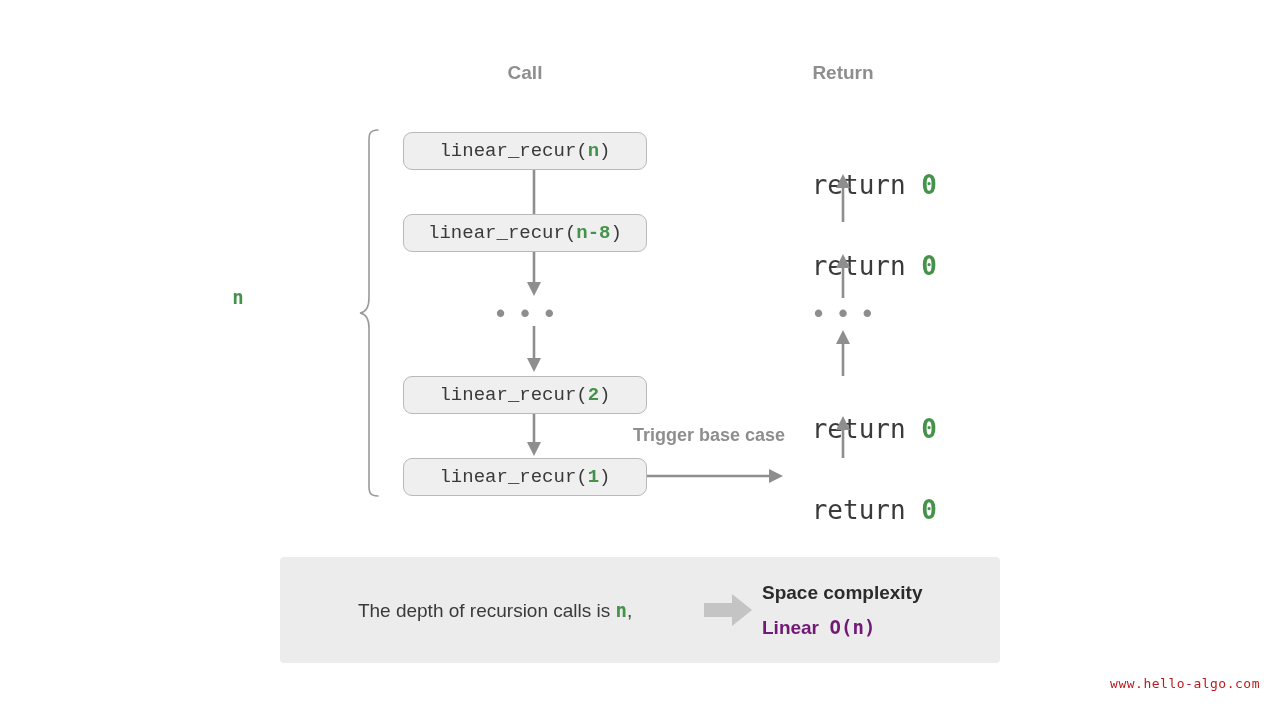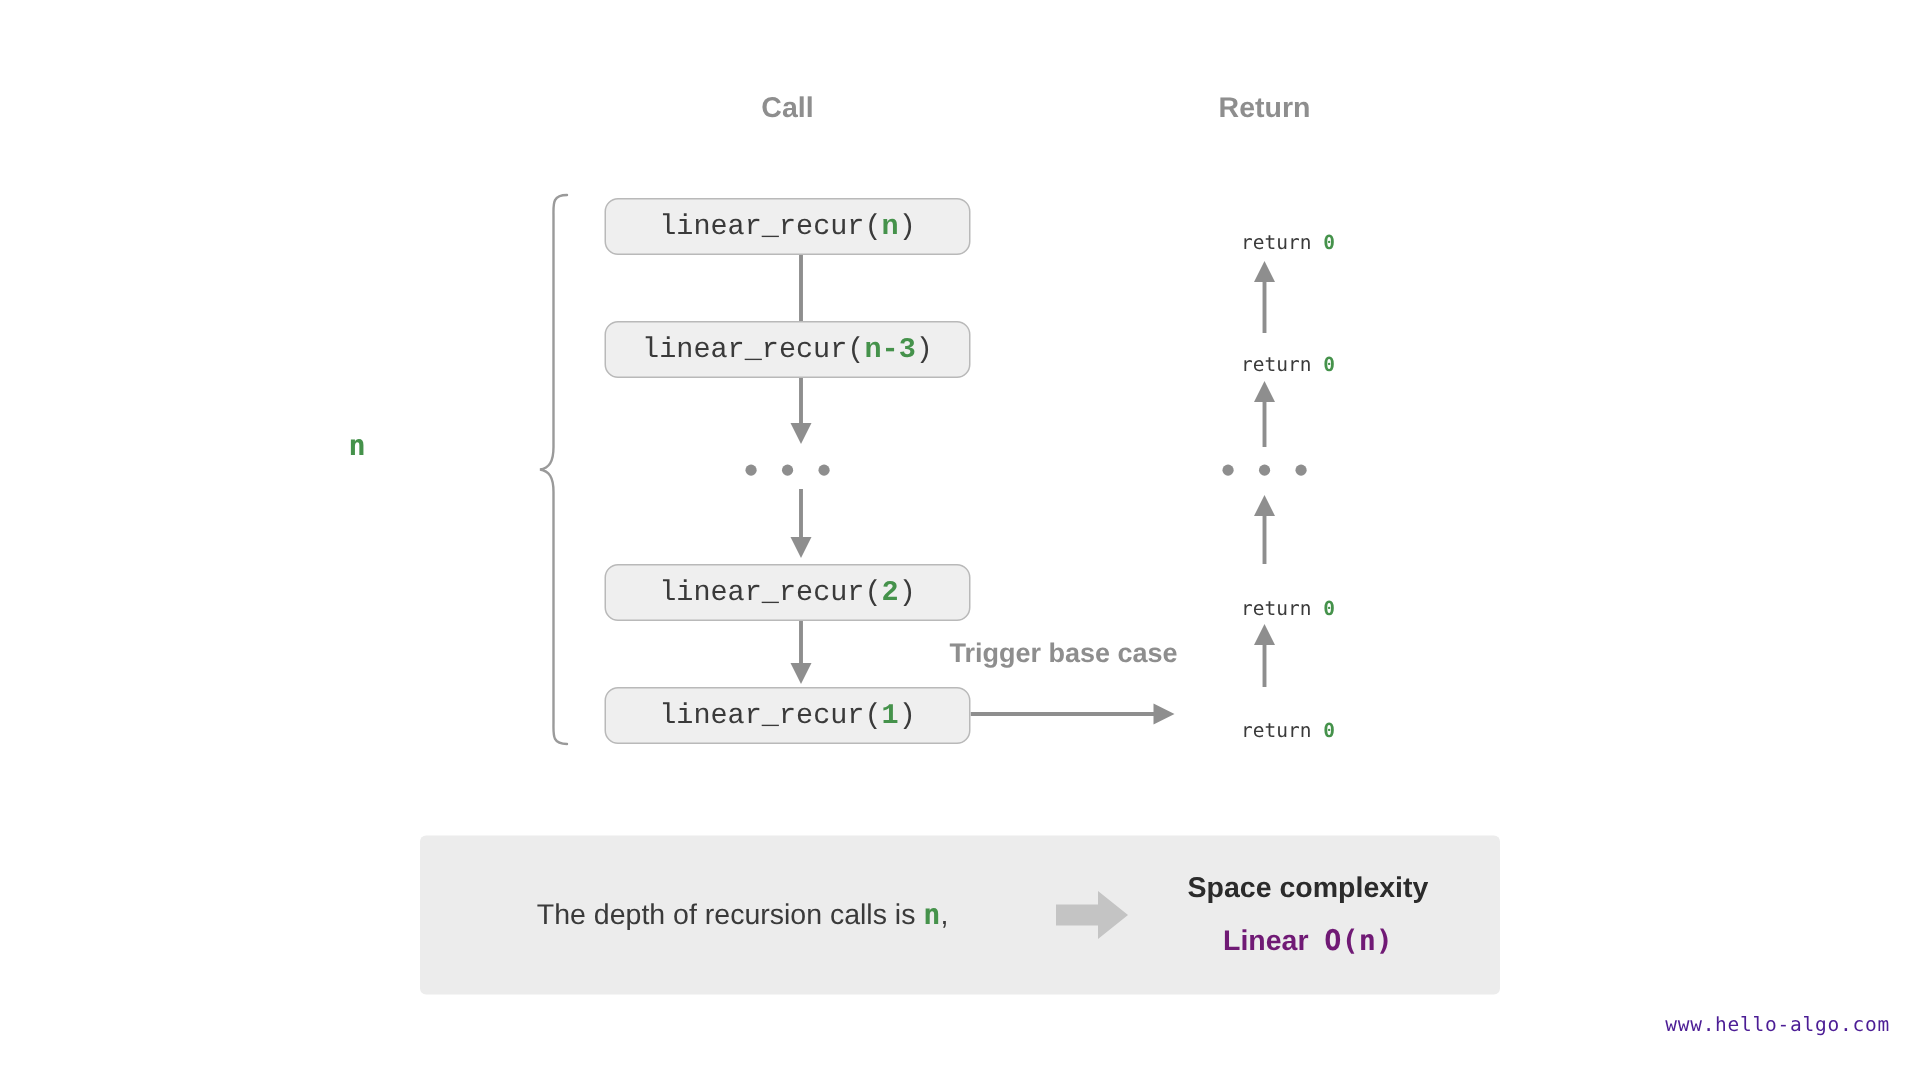--- a/index.html
+++ b/index.html
@@ -52,21 +52,21 @@
     white-space: pre;
   }
   .call-box .arg { color: #45924b; font-weight: bold; }
 
   
   .ret-label {
     position: absolute;
     left: 843px;
     transform: translateX(-50%);
     font-family: "DejaVu Sans Mono", "Liberation Mono", monospace;
-    font-size: 13px;
+    font-size: 26px;
     color: #3a3a3a;
     white-space: pre;
   }
   .ret-label .val { color: #45924b; font-weight: bold; }
 
   
   .v-arrow {
     position: absolute;
     left: 525px;
   }
@@ -155,21 +155,21 @@
   }
   .info-line .grn {
     font-family: "DejaVu Sans Mono", "Liberation Mono", monospace;
     font-size: 19px;
     font-weight: bold;
     color: #45924b;
   }
   #info-arrow { margin-left: 6px; margin-right: 6px; }
   #info-right {
     flex: 1;
-    text-align: center;
+    text-align: left;
     margin-right: 18px;
   }
   #info-right .ir-title {
     display: block;
     font-size: 19px;
     font-weight: bold;
     color: #2b2b2b;
     line-height: 34px;
     white-space: nowrap;
   }
@@ -185,21 +185,21 @@
     font-family: "DejaVu Sans Mono", "Liberation Mono", monospace;
   }
 
   
   #watermark {
     position: absolute;
     right: 20px;
     top: 676px;
     font-family: "DejaVu Sans Mono", "Liberation Mono", monospace;
     font-size: 13px;
-    color: #4c1d95;
+    color: #b91c1c;
     letter-spacing: 0.5px;
     white-space: nowrap;
   }
 </style>
 </head>
 <body>
 
 <div id="stage">
 
   <div class="col-header" id="hdr-call">Call</div>
@@ -217,21 +217,21 @@
   <div class="call-box" style="top:132px;">
     <span>linear_recur(</span><span class="arg">n</span><span>)</span>
   </div>
 
   <svg class="v-arrow" style="top:170px;" width="18" height="62" viewBox="0 0 18 62">
     <line x1="9" y1="0" x2="9" y2="46" stroke="#8e8e8e" stroke-width="2.6"></line>
     <polygon points="9,58 2,44 16,44" fill="#8e8e8e"></polygon>
   </svg>
 
   <div class="call-box" style="top:214px;">
-    <span>linear_recur(</span><span class="arg">n-3</span><span>)</span>
+    <span>linear_recur(</span><span class="arg">n-8</span><span>)</span>
   </div>
 
   <svg class="v-arrow" style="top:252px;" width="18" height="48" viewBox="0 0 18 48">
     <line x1="9" y1="0" x2="9" y2="32" stroke="#8e8e8e" stroke-width="2.6"></line>
     <polygon points="9,44 2,30 16,30" fill="#8e8e8e"></polygon>
   </svg>
 
   <div class="ellipsis" id="dots-call">• • •</div>
 
   <svg class="v-arrow" style="top:326px;" width="18" height="50" viewBox="0 0 18 50">

